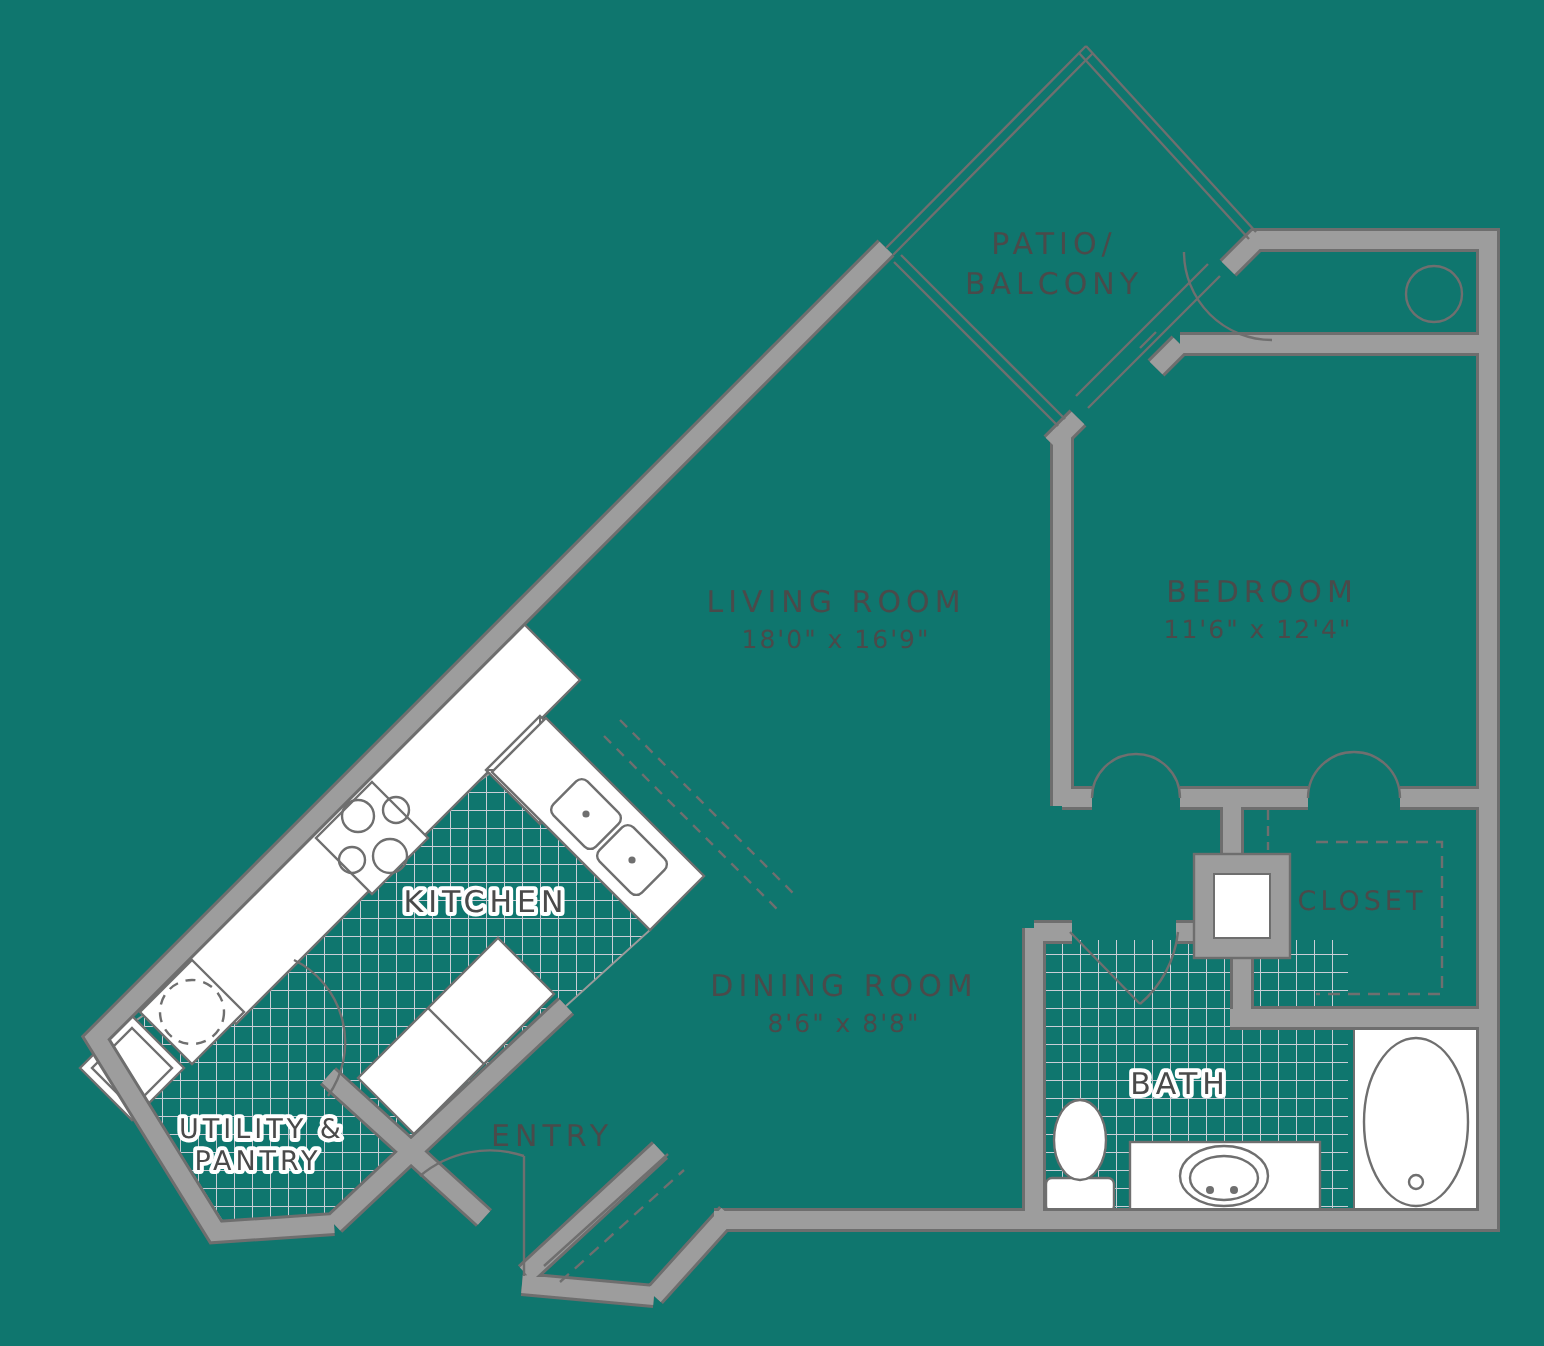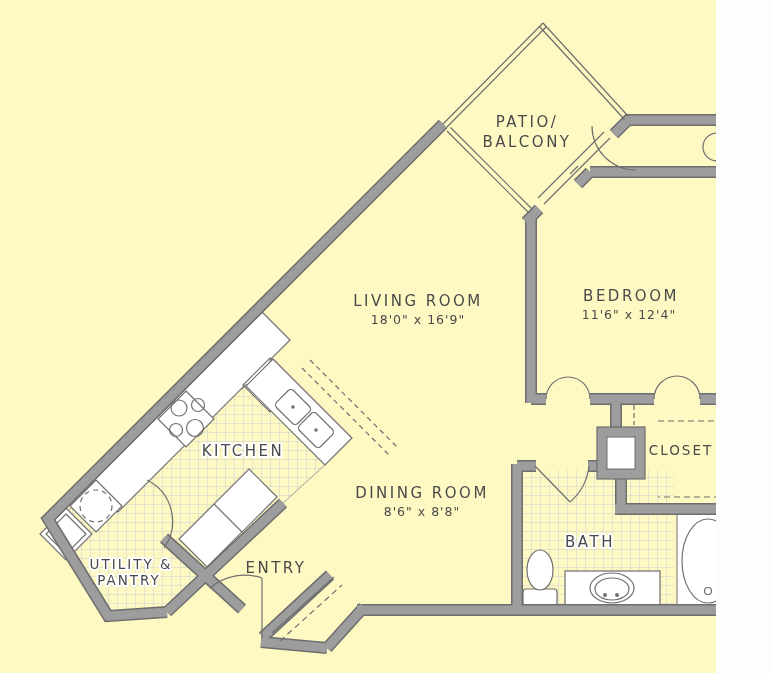--- a/index.html
+++ b/index.html
@@ -1,18 +1,18 @@
 <!DOCTYPE html>
 <html><head>
 <meta charset="utf-8">
 <style>
   html,body{margin:0;padding:0;background:#fdfdfc;}
   .plan-wrap{
-    width:716px;height:673px;position:relative;overflow:hidden;
-    background:#fef9c3;
+    width:772px;height:673px;position:relative;overflow:hidden;
+    background:#0f766e;
     font-family:"DejaVu Sans","Liberation Sans",sans-serif;
   }
   svg text{
     fill:#4a4a4a;
     font-family:"DejaVu Sans","Liberation Sans",sans-serif;
     text-anchor:middle;
   }
   .room-name{font-size:15px;letter-spacing:2.5px;}
   .room-dims{font-size:12.5px;letter-spacing:1px;}
   .halo{paint-order:stroke;stroke:#ffffff;stroke-width:4px;stroke-linejoin:round;}

